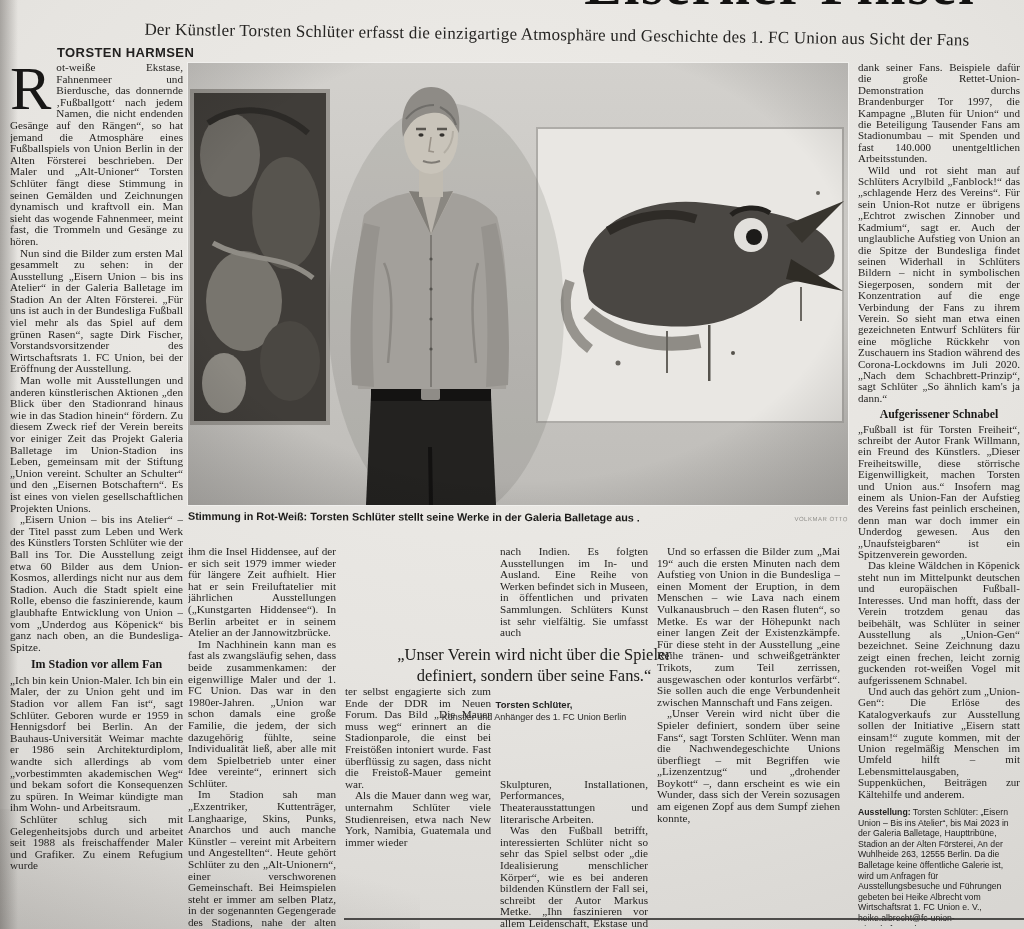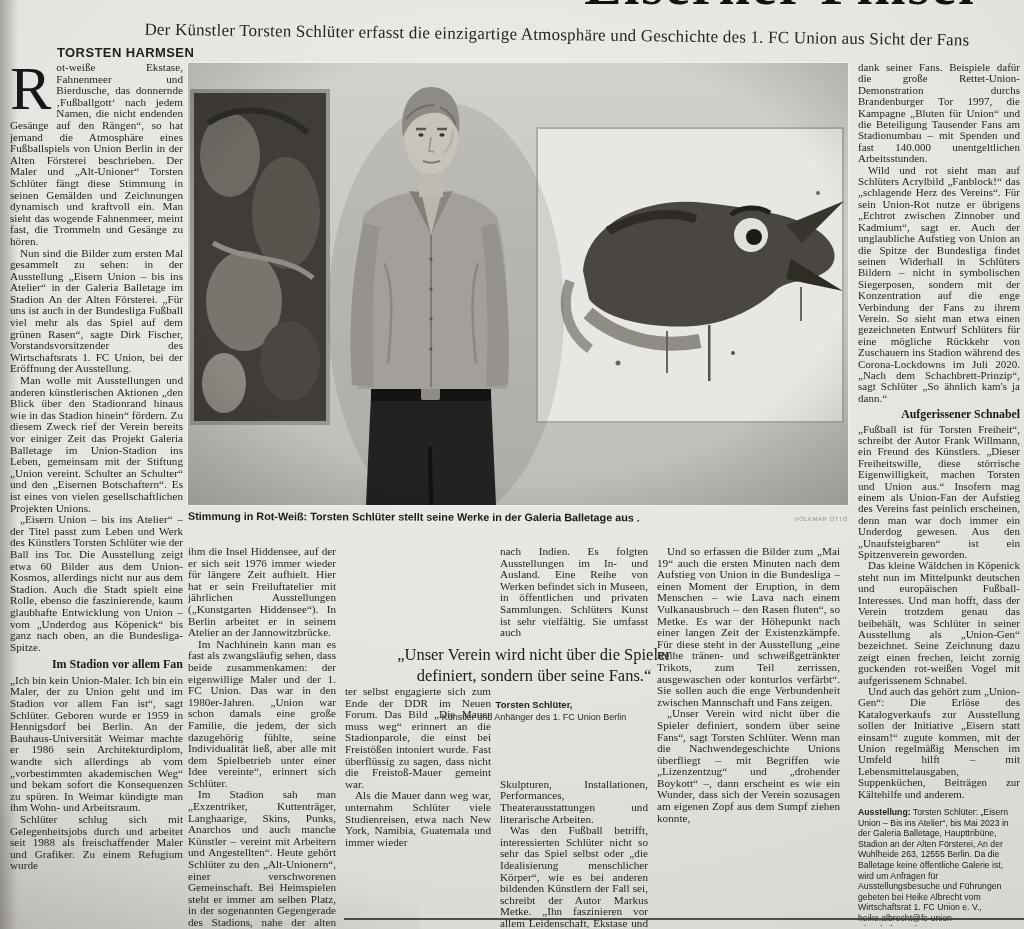--- a/index.html
+++ b/index.html
@@ -18,21 +18,21 @@
   .headline{font-size:56px;font-weight:bold;letter-spacing:2px;margin-top:-47px;
     text-align:center;white-space:nowrap;color:#131211;}
   .subhead{position:absolute;left:92px;top:19px;width:930px;text-align:center;
     font-size:17px;color:#262523;letter-spacing:.2px;
     transform:rotate(.75deg);transform-origin:left center;}
   .byline{position:absolute;left:57px;top:45px;font-family:"Liberation Sans",sans-serif;
     font-weight:bold;font-size:13px;letter-spacing:.4px;color:#222120;}
   .col{text-align:justify;font-size:11.2px;line-height:11.6px;color:#201f1d;}
   .col p{margin:0;}
   .col p.indent{text-indent:10px;}
-  .subheading{margin:6px 0 4px;text-align:right;font-size:12px;font-weight:bold;color:#1a1918;}
+  .subheading{margin:6px 0 4px;text-align:center;font-size:12px;font-weight:bold;color:#1a1918;}
   .col1{position:absolute;left:10px;top:62px;width:173px;height:862px;overflow:hidden;}
   .dropcap{float:left;font-size:62px;line-height:48px;padding:2px 5px 0 0;color:#181716;}
   .photo{position:absolute;left:188px;top:63px;width:660px;height:442px;margin:0;
     box-shadow:0 0 0 1px rgba(255,255,255,.35);}
   .photo svg{display:block;}
   .captionrow{position:absolute;left:188px;top:511px;width:660px;
     font-family:"Liberation Sans",sans-serif;font-size:10.8px;font-weight:bold;color:#1c1b19;
     transform:rotate(.2deg);}
   .credit{float:right;font-size:6px;font-weight:normal;color:#8f8e8a;
     letter-spacing:.5px;margin-top:4px;}
@@ -162,21 +162,21 @@
     </svg>
   </figure>
 
   <div class="captionrow">
     <span class="credit">VOLKMAR OTTO</span>
     <span>Stimmung in Rot-Weiß:</span><span> Torsten Schlüter stellt seine Werke in der Galeria Balletage aus .</span>
   </div>
 
   <div class="middle">
     <div class="col mcol c2">
-      <p>ihm die Insel Hiddensee, auf der er sich seit 1976 immer wieder für längere Zeit aufhielt. Hier hat er sein Freiluftatelier mit jährlichen Ausstellungen („Kunstgarten Hiddensee“). In Berlin arbeitet er in seinem Atelier an der Jannowitzbrücke.</p>
+      <p>ihm die Insel Hiddensee, auf der er sich seit 1979 immer wieder für längere Zeit aufhielt. Hier hat er sein Freiluftatelier mit jährlichen Ausstellungen („Kunstgarten Hiddensee“). In Berlin arbeitet er in seinem Atelier an der Jannowitzbrücke.</p>
       <p class="indent">Im Nachhinein kann man es fast als zwangsläufig sehen, dass beide zusammenkamen: der eigenwillige Maler und der 1. FC Union. Das war in den 1980er-Jahren. „Union war schon damals eine große Familie, die jedem, der sich dazugehörig fühlte, seine Individualität ließ, aber alle mit dem Spielbetrieb unter einer Idee vereinte“, erinnert sich Schlüter.</p>
       <p class="indent">Im Stadion sah man „Exzentriker, Kuttenträger, Langhaarige, Skins, Punks, Anarchos und auch manche Künstler – vereint mit Arbeitern und Angestellten“. Heute gehört Schlüter zu den „Alt-Unionern“, einer verschworenen Gemeinschaft. Bei Heimspielen steht er immer am selben Platz, in der sogenannten Gegengerade des Stadions, nahe der alten Anzeigentafel.</p>
     </div>
     <div class="col mcol c3">
       <div class="q-spacer"></div>
       <p>ter selbst engagierte sich zum Ende der DDR im Neuen Forum. Das Bild „Die Mauer muss weg“ erinnert an die Stadionparole, die einst bei Freistößen intoniert wurde. Fast überflüssig zu sagen, dass nicht die Freistoß-Mauer gemeint war.</p>
       <p class="indent">Als die Mauer dann weg war, unternahm Schlüter viele Studienreisen, etwa nach New York, Namibia, Guatemala und immer wieder</p>
     </div>
     <div class="col mcol c4">
       <p>nach Indien. Es folgten Ausstellungen im In- und Ausland. Eine Reihe von Werken befindet sich in Museen, in öffentlichen und privaten Sammlungen. Schlüters Kunst ist sehr vielfältig. Sie umfasst auch</p>

